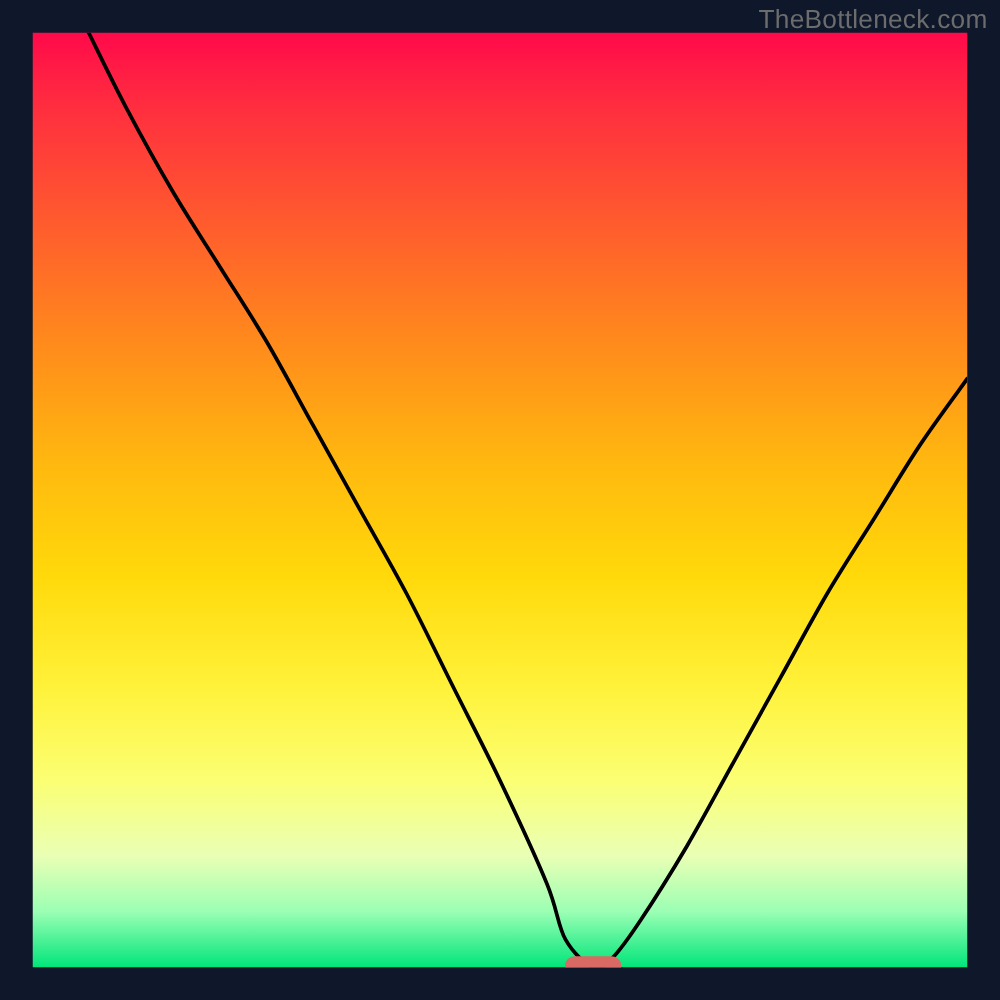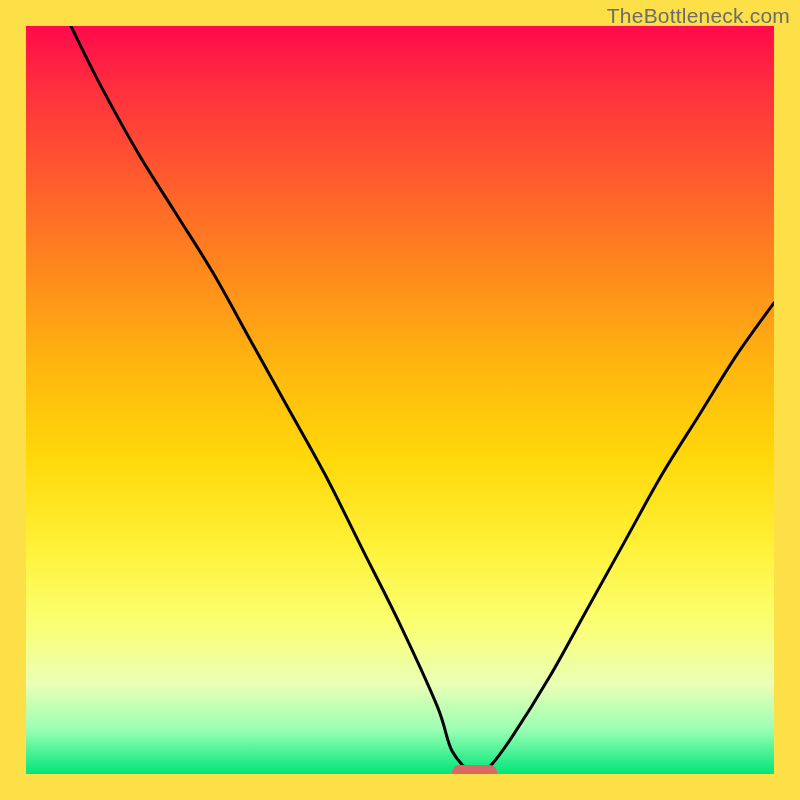--- a/index.html
+++ b/index.html
@@ -8,21 +8,21 @@
     width: 800px;
     height: 800px;
     overflow: hidden;
     background: #000;
     font-family: Arial, Helvetica, sans-serif;
   }
   .frame {
     position: relative;
     width: 800px;
     height: 800px;
-    background: #fde047;
+    background: #0f172a;
   }
   .plot {
     position: absolute;
     left: 26px;
     top: 26px;
     width: 748px;
     height: 748px;
     overflow: hidden;
   }
   .gradient {

